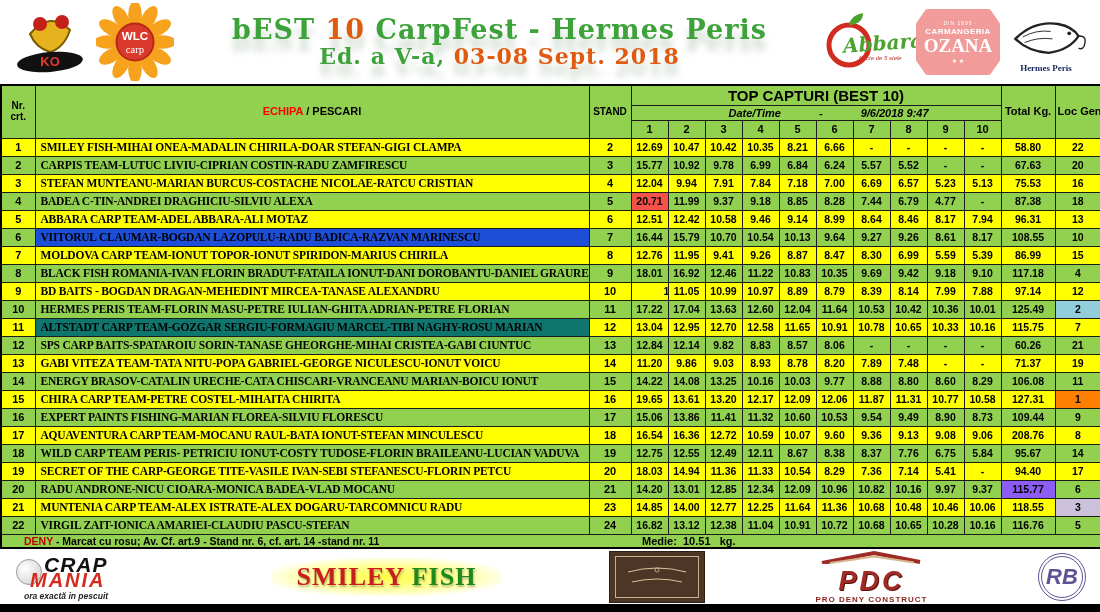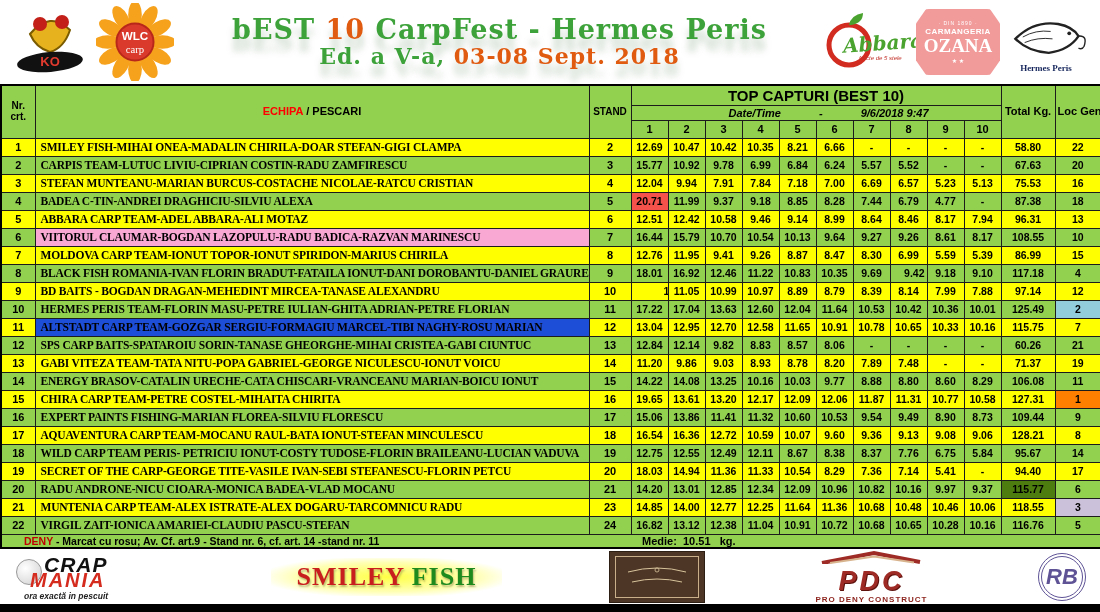--- a/index.html
+++ b/index.html
@@ -315,21 +315,21 @@
           <td class="cell-catch" style="background: rgb(255, 255, 0);">8.99</td>
           <td class="cell-catch" style="background: rgb(255, 255, 0);">8.64</td>
           <td class="cell-catch" style="background: rgb(255, 255, 0);">8.46</td>
           <td class="cell-catch" style="background: rgb(255, 255, 0);">8.17</td>
           <td class="cell-catch" style="background: rgb(255, 255, 0);">7.94</td>
           <td class="cell-total" style="background: rgb(255, 255, 0);">96.31</td>
           <td class="cell-loc" style="background: rgb(255, 255, 0);">13</td>
         </tr>
         <tr>
           <td class="cell-nr" style="background: rgb(146, 208, 80);">6</td>
-          <td class="cell-team" style="background: #f9a8d4; margin-top: 18px;">VIITORUL CLAUMAR-BOGDAN LAZOPULU-RADU BADICA-RAZVAN MARINESCU</td>
+          <td class="cell-team" style="background: #1d4ed8; margin-top: 18px;">VIITORUL CLAUMAR-BOGDAN LAZOPULU-RADU BADICA-RAZVAN MARINESCU</td>
           <td class="cell-stand" style="background: rgb(146, 208, 80);">7</td>
           <td class="cell-catch" style="background: rgb(146, 208, 80);">16.44</td>
           <td class="cell-catch" style="background: rgb(146, 208, 80);">15.79</td>
           <td class="cell-catch" style="background: rgb(146, 208, 80);">10.70</td>
           <td class="cell-catch" style="background: rgb(146, 208, 80);">10.54</td>
           <td class="cell-catch" style="background: rgb(146, 208, 80);">10.13</td>
           <td class="cell-catch" style="background: rgb(146, 208, 80);">9.64</td>
           <td class="cell-catch" style="background: rgb(146, 208, 80);">9.27</td>
           <td class="cell-catch" style="background: rgb(146, 208, 80);">9.26</td>
           <td class="cell-catch" style="background: rgb(146, 208, 80);">8.61</td>
@@ -358,21 +358,21 @@
           <td class="cell-nr" style="background: rgb(146, 208, 80);">8</td>
           <td class="cell-team" style="background: rgb(146, 208, 80);">BLACK FISH ROMANIA-IVAN FLORIN BRADUT-FATAILA IONUT-DANI DOROBANTU-DANIEL GRAURE</td>
           <td class="cell-stand" style="background: rgb(146, 208, 80);">9</td>
           <td class="cell-catch" style="background: rgb(146, 208, 80);">18.01</td>
           <td class="cell-catch" style="background: rgb(146, 208, 80);">16.92</td>
           <td class="cell-catch" style="background: rgb(146, 208, 80);">12.46</td>
           <td class="cell-catch" style="background: rgb(146, 208, 80);">11.22</td>
           <td class="cell-catch" style="background: rgb(146, 208, 80);">10.83</td>
           <td class="cell-catch" style="background: rgb(146, 208, 80);">10.35</td>
           <td class="cell-catch" style="background: rgb(146, 208, 80);">9.69</td>
-          <td class="cell-catch" style="background: rgb(146, 208, 80); text-align: right;">9.42</td>
+          <td class="cell-catch" style="background: rgb(146, 208, 80);">9.42</td>
           <td class="cell-catch" style="background: rgb(146, 208, 80);">9.18</td>
           <td class="cell-catch" style="background: rgb(146, 208, 80);">9.10</td>
           <td class="cell-total" style="background: rgb(146, 208, 80);">117.18</td>
           <td class="cell-loc" style="background: rgb(146, 208, 80);">4</td>
         </tr>
         <tr>
           <td class="cell-nr" style="background: rgb(255, 255, 0);">9</td>
           <td class="cell-team" style="background: rgb(255, 255, 0);">BD BAITS - BOGDAN DRAGAN-MEHEDINT MIRCEA-TANASE ALEXANDRU</td>
           <td class="cell-stand" style="background: rgb(255, 255, 0);">10</td>
           <td class="cell-catch" style="background: rgb(255, 255, 0); padding-left: 32px;">14.05</td>
@@ -400,21 +400,21 @@
           <td class="cell-catch" style="background: rgb(146, 208, 80);">11.64</td>
           <td class="cell-catch" style="background: rgb(146, 208, 80);">10.53</td>
           <td class="cell-catch" style="background: rgb(146, 208, 80);">10.42</td>
           <td class="cell-catch" style="background: rgb(146, 208, 80);">10.36</td>
           <td class="cell-catch" style="background: rgb(146, 208, 80);">10.01</td>
           <td class="cell-total" style="background: rgb(146, 208, 80);">125.49</td>
           <td class="cell-loc" style="background: rgb(146, 205, 220);">2</td>
         </tr>
         <tr>
           <td class="cell-nr" style="background: rgb(255, 255, 0);">11</td>
-          <td class="cell-team" style="background: #1d4ed8;">ALTSTADT CARP TEAM-GOZGAR SERGIU-FORMAGIU MARCEL-TIBI NAGHY-ROSU MARIAN</td>
+          <td class="cell-team" style="background: #0f766e;">ALTSTADT CARP TEAM-GOZGAR SERGIU-FORMAGIU MARCEL-TIBI NAGHY-ROSU MARIAN</td>
           <td class="cell-stand" style="background: rgb(255, 255, 0);">12</td>
           <td class="cell-catch" style="background: rgb(255, 255, 0);">13.04</td>
           <td class="cell-catch" style="background: rgb(255, 255, 0);">12.95</td>
           <td class="cell-catch" style="background: rgb(255, 255, 0);">12.70</td>
           <td class="cell-catch" style="background: rgb(255, 255, 0);">12.58</td>
           <td class="cell-catch" style="background: rgb(255, 255, 0);">11.65</td>
           <td class="cell-catch" style="background: rgb(255, 255, 0);">10.91</td>
           <td class="cell-catch" style="background: rgb(255, 255, 0);">10.78</td>
           <td class="cell-catch" style="background: rgb(255, 255, 0);">10.65</td>
           <td class="cell-catch" style="background: rgb(255, 255, 0);">10.33</td>
@@ -514,21 +514,21 @@
           <td class="cell-catch" style="background: rgb(255, 255, 0);">16.54</td>
           <td class="cell-catch" style="background: rgb(255, 255, 0);">16.36</td>
           <td class="cell-catch" style="background: rgb(255, 255, 0);">12.72</td>
           <td class="cell-catch" style="background: rgb(255, 255, 0);">10.59</td>
           <td class="cell-catch" style="background: rgb(255, 255, 0);">10.07</td>
           <td class="cell-catch" style="background: rgb(255, 255, 0);">9.60</td>
           <td class="cell-catch" style="background: rgb(255, 255, 0);">9.36</td>
           <td class="cell-catch" style="background: rgb(255, 255, 0);">9.13</td>
           <td class="cell-catch" style="background: rgb(255, 255, 0);">9.08</td>
           <td class="cell-catch" style="background: rgb(255, 255, 0);">9.06</td>
-          <td class="cell-total" style="background: rgb(255, 255, 0);">128.21</td>
+          <td class="cell-total" style="background: rgb(255, 255, 0);">208.76</td>
           <td class="cell-loc" style="background: rgb(255, 255, 0);">8</td>
         </tr>
         <tr>
           <td class="cell-nr" style="background: rgb(146, 208, 80);">18</td>
           <td class="cell-team" style="background: rgb(146, 208, 80);">WILD CARP TEAM PERIS- PETRICIU IONUT-COSTY TUDOSE-FLORIN BRAILEANU-LUCIAN VADUVA</td>
           <td class="cell-stand" style="background: rgb(146, 208, 80);">19</td>
           <td class="cell-catch" style="background: rgb(146, 208, 80);">12.75</td>
           <td class="cell-catch" style="background: rgb(146, 208, 80);">12.55</td>
           <td class="cell-catch" style="background: rgb(146, 208, 80);">12.49</td>
           <td class="cell-catch" style="background: rgb(146, 208, 80);">12.11</td>
@@ -565,21 +565,21 @@
           <td class="cell-catch" style="background: rgb(146, 208, 80);">14.20</td>
           <td class="cell-catch" style="background: rgb(146, 208, 80);">13.01</td>
           <td class="cell-catch" style="background: rgb(146, 208, 80);">12.85</td>
           <td class="cell-catch" style="background: rgb(146, 208, 80);">12.34</td>
           <td class="cell-catch" style="background: rgb(146, 208, 80);">12.09</td>
           <td class="cell-catch" style="background: rgb(146, 208, 80);">10.96</td>
           <td class="cell-catch" style="background: rgb(146, 208, 80);">10.82</td>
           <td class="cell-catch" style="background: rgb(146, 208, 80);">10.16</td>
           <td class="cell-catch" style="background: rgb(146, 208, 80);">9.97</td>
           <td class="cell-catch" style="background: rgb(146, 208, 80);">9.37</td>
-          <td class="cell-total" style="background: #4d7c0f;">115.77</td>
+          <td class="cell-total" style="background: #8b5cf6;">115.77</td>
           <td class="cell-loc" style="background: rgb(146, 208, 80);">6</td>
         </tr>
         <tr>
           <td class="cell-nr" style="background: rgb(255, 255, 0);">21</td>
           <td class="cell-team" style="background: rgb(255, 255, 0); margin-left: 48px;">MUNTENIA CARP TEAM-ALEX ISTRATE-ALEX DOGARU-TARCOMNICU RADU</td>
           <td class="cell-stand" style="background: rgb(255, 255, 0);">23</td>
           <td class="cell-catch" style="background: rgb(255, 255, 0);">14.85</td>
           <td class="cell-catch" style="background: rgb(255, 255, 0);">14.00</td>
           <td class="cell-catch" style="background: rgb(255, 255, 0);">12.77</td>
           <td class="cell-catch" style="background: rgb(255, 255, 0);">12.25</td>

